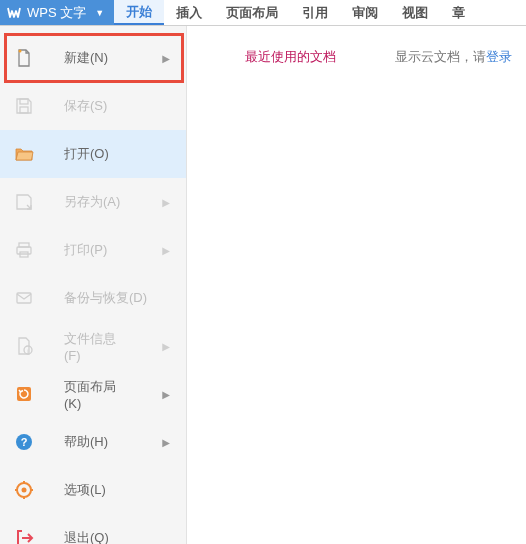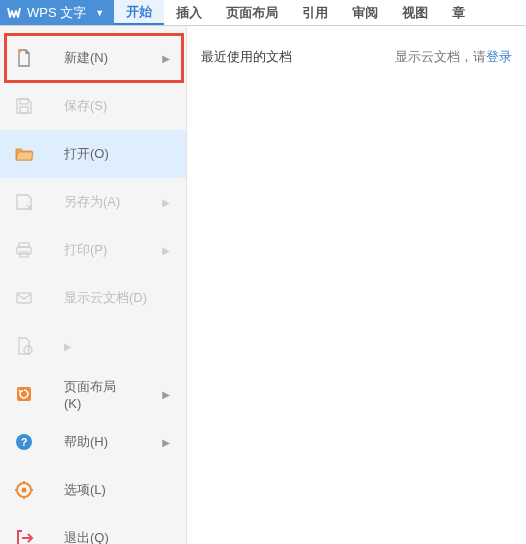--- a/index.html
+++ b/index.html
@@ -69,21 +69,21 @@
     .chevron { font-size: 10px; color: #999; margin-right: 2px; }
     .menu-item.disabled .chevron { color: #cfcfcf; }
 
     .content {
       flex: 1;
       padding: 22px 14px;
       display: flex;
       justify-content: space-between;
       font-size: 13px;
     }
-    .recent-title { color: #404040; }
+    .recent-title { color: #be185d; margin-left: 44px; }
     .cloud-doc { color: #777; text-align: center; }
     .cloud-doc .login-link { color: #3a7fd6; cursor: pointer; }
   </style>
 </head>
 <body>
 
 <div class="header">
   <div class="app-brand">
     <span class="brand-icon">
       <svg width="16" height="16" viewBox="0 0 16 16">
@@ -178,31 +178,32 @@
       <span class="chevron">▶</span>
     </div>
 
     <div class="menu-item disabled">
       <span class="menu-icon">
         <svg width="20" height="20" viewBox="0 0 20 20">
             <rect x="3" y="5" width="14" height="10" rx="1" fill="none" stroke="#cfcfcf" stroke-width="1.3"></rect>
             <path d="M3 6l7 5 7-5" fill="none" stroke="#cfcfcf" stroke-width="1.3"></path>
           </svg>
       </span>
-      <span class="menu-label">显示云文档(D)</span>
+      <span class="menu-label">备份与恢复(D)</span>
     </div>
 
     <div class="menu-item disabled">
       <span class="menu-icon">
         <svg width="20" height="20" viewBox="0 0 20 20">
             <path d="M5 2h7l3 3v13H5z" fill="none" stroke="#cfcfcf" stroke-width="1.3"></path>
             <circle cx="14" cy="14" r="4" fill="none" stroke="#cfcfcf" stroke-width="1.3"></circle>
             <text x="14" y="16.5" font-size="6" text-anchor="middle" fill="#cfcfcf">i</text>
           </svg>
       </span>
+      <span class="menu-label">文件信息(F)</span>
       <span class="chevron">▶</span>
     </div>
 
     <div class="menu-item">
       <span class="menu-icon">
         <svg width="20" height="20" viewBox="0 0 20 20">
             <rect x="3" y="3" width="14" height="14" rx="2" fill="#f08a36"></rect>
             <path d="M10 6a4 4 0 1 1-3.5 2" fill="none" stroke="#fff" stroke-width="1.5"></path>
             <path d="M5 6l1.5 2L9 6.5" fill="none" stroke="#fff" stroke-width="1.5"></path>
           </svg>

